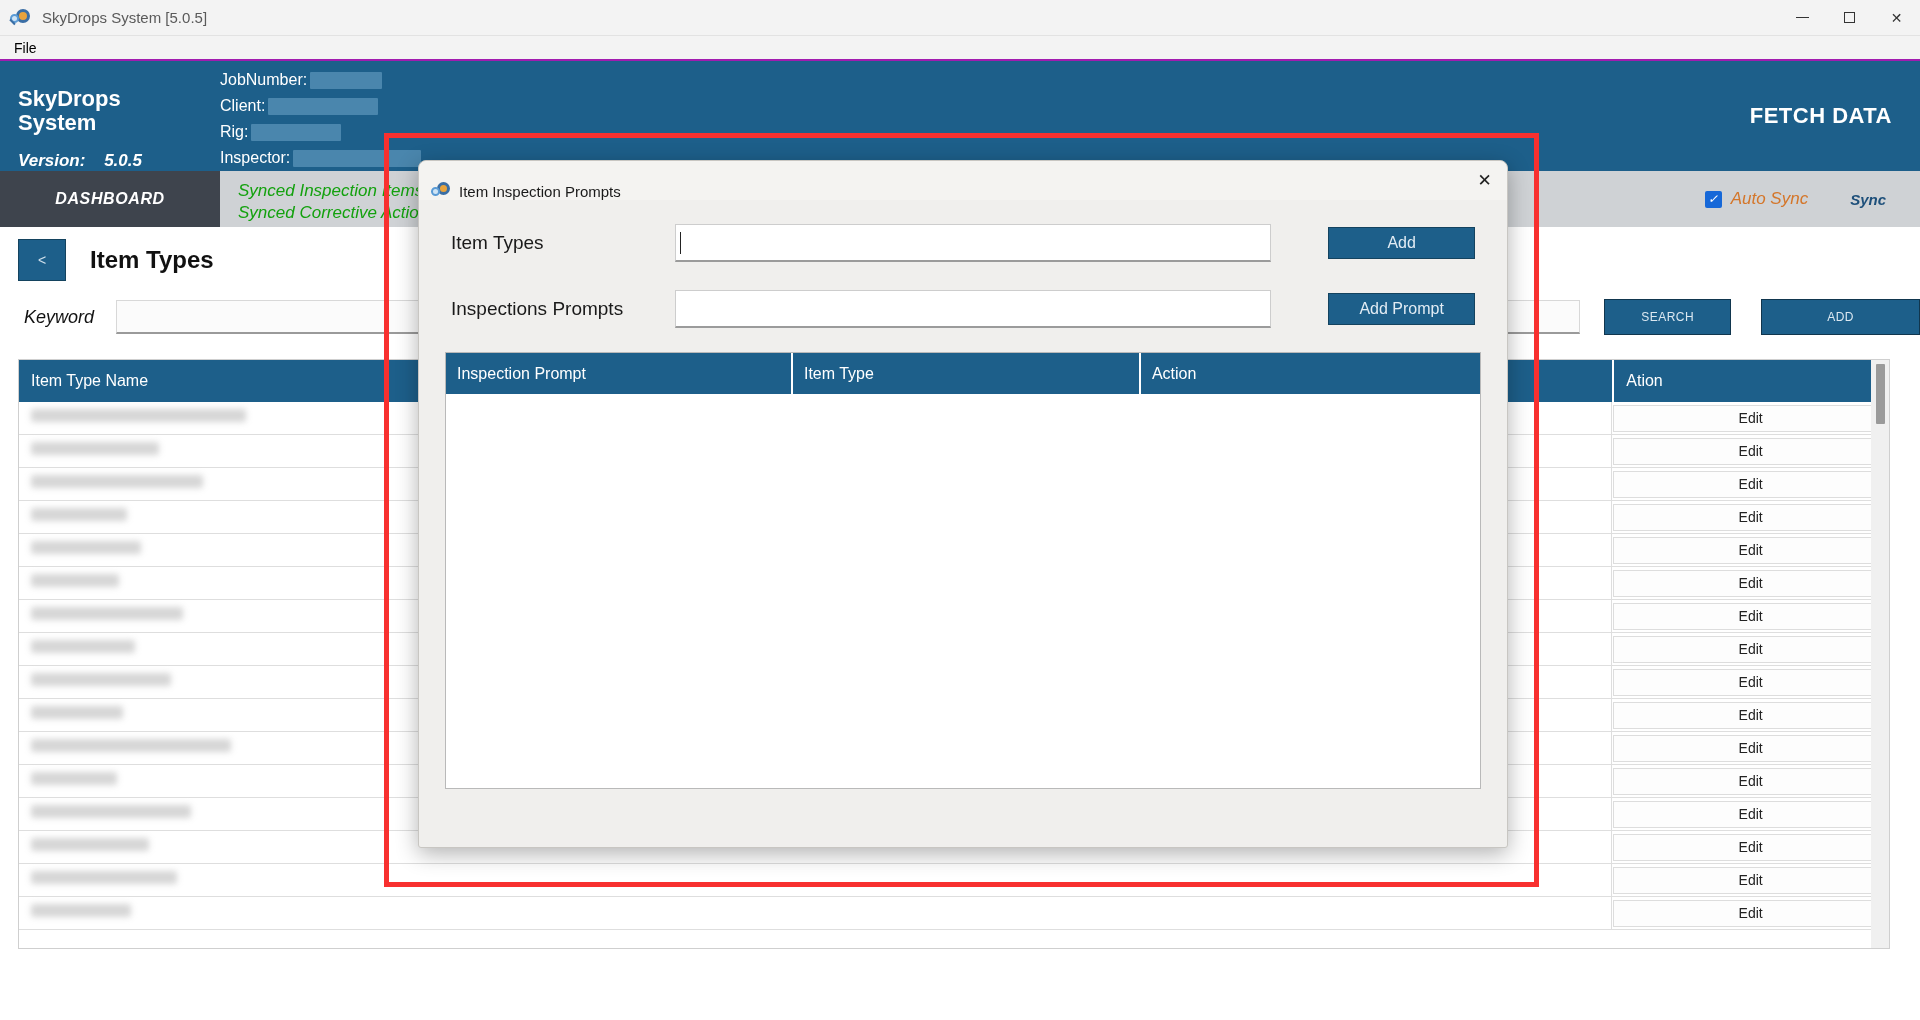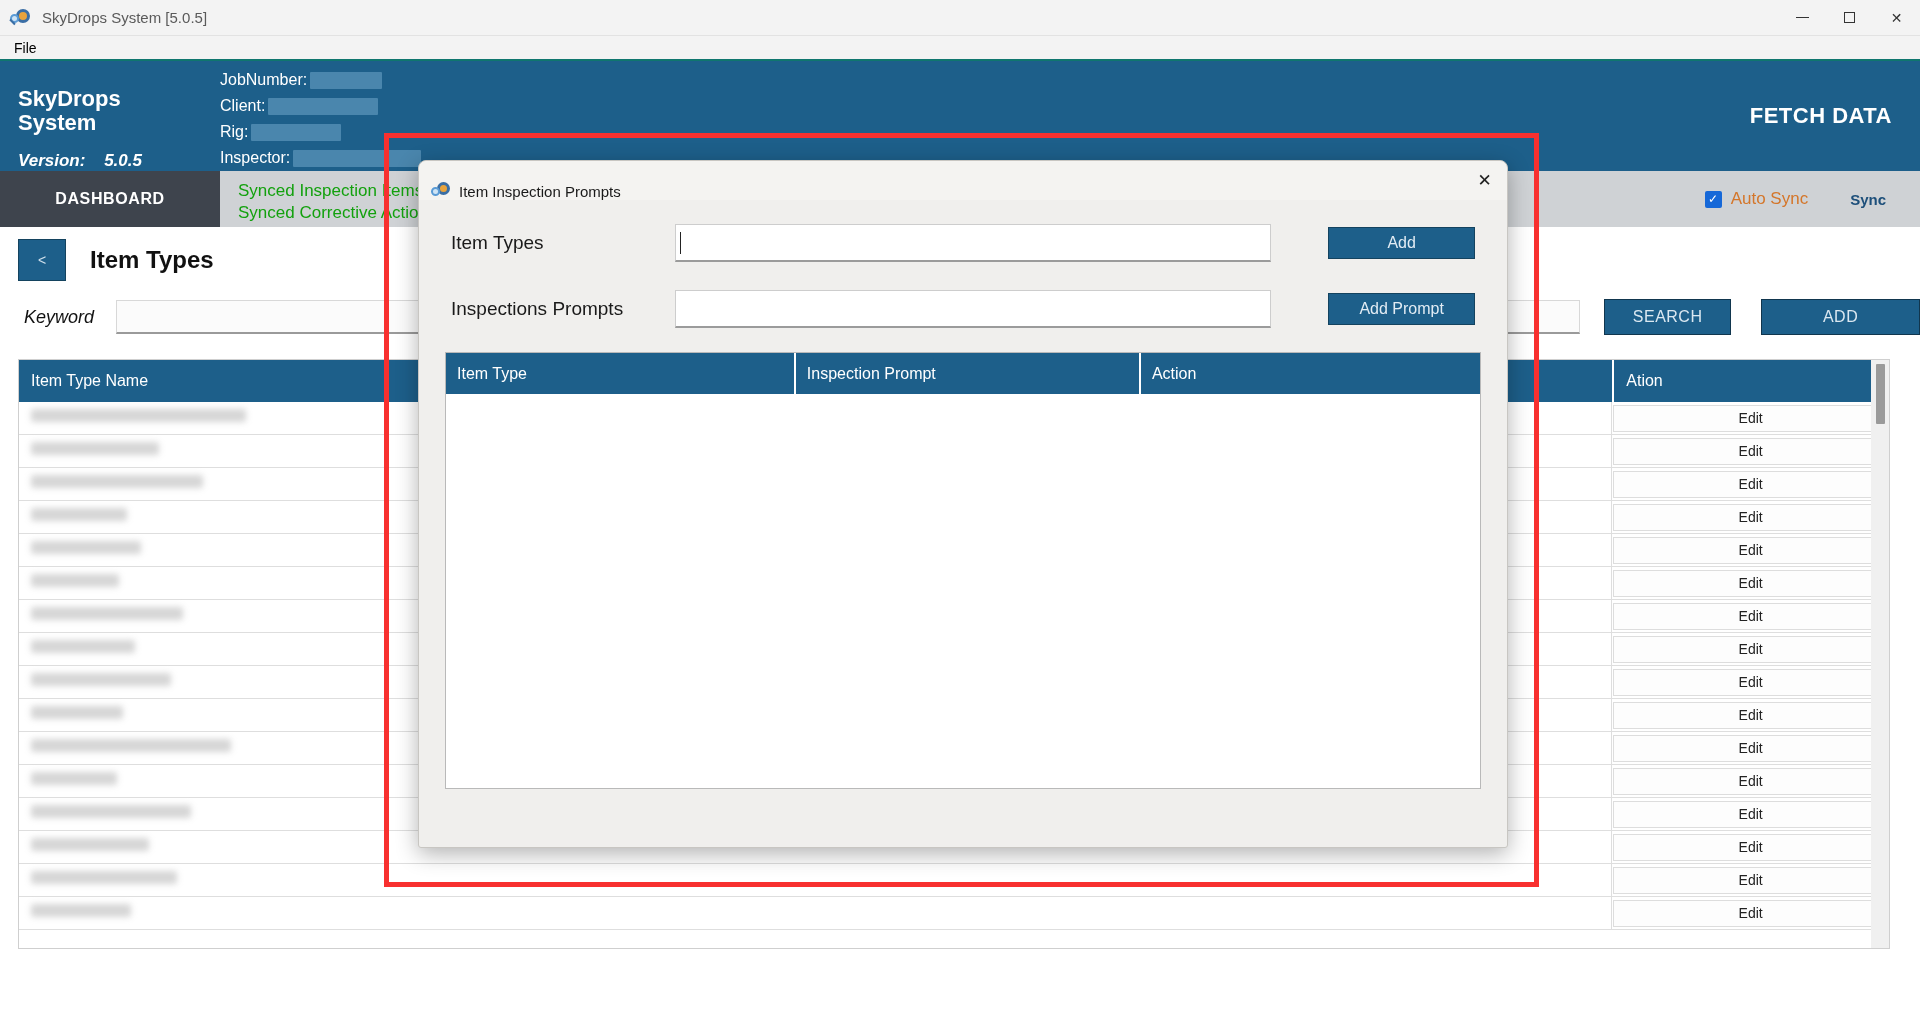--- a/index.html
+++ b/index.html
@@ -35,21 +35,21 @@
   .tb-btn {
     width: 47px; height: 36px; display: flex; align-items: center; justify-content: center;
     color: #333; font-size: 14px;
   }
   .tb-min i { display: block; width: 13px; height: 1px; background: #333; }
   .tb-max i { display: block; width: 11px; height: 11px; border: 1px solid #333; }
 
   
   .menubar {
     height: 25px; background: #f3f3f3; display: flex; align-items: center;
-    border-bottom: 2px solid #0f766e;
+    border-bottom: 2px solid #a21caf;
   }
   .menubar .mi { font-size: 14px; color: #000; padding: 0 10px 0 14px; cursor: default; }
 
   
   .bluehdr {
     height: 110px; background: #1d5f8a; color: #fff; position: relative;
     display: flex; align-items: flex-end;
   }
   .brand { width: 220px; padding: 12px 0 0 18px; }
   .brand .nm { font-size: 22px; font-weight: bold; line-height: 24px; }
@@ -58,21 +58,21 @@
   .jobinfo { padding-top: 8px; font-size: 16px; font-weight: normal; }
   .jrow { display: flex; align-items: center; height: 26px; }
   .jrow .lbl { min-width: 0; }
   .redact { height: 17px; background: #4a86ad; margin-left: 3px; border-radius: 1px; }
   .fetch {
     position: absolute; right: 28px; top: 50%; transform: translateY(-50%);
     font-size: 22px; font-weight: bold; letter-spacing: .5px;
   }
 
   
-  .syncbar { height: 56px; display: flex; align-items: stretch; background: #cfd2d5; }
+  .syncbar { height: 56px; display: flex; align-items: stretch; background: #cfd2d5; font-style: italic; }
   .dashtab {
     width: 220px; background: #3e444d; color: #fff; font-size: 16px; font-weight: bold;
     display: flex; align-items: center; justify-content: center; letter-spacing: .6px;
   }
   .syncmsgs { padding: 5px 0 0 18px; display: flex; flex-direction: column; justify-content: center; }
   .syncmsgs div { color: #13a10e; font-size: 17px; line-height: 22px; }
   .syncright { margin-left: auto; display: flex; align-items: center; gap: 42px; padding-right: 34px; }
   .autosync { display: flex; align-items: center; gap: 9px; }
   .cbox {
     width: 17px; height: 17px; background: #1668d8; border-radius: 2px;
@@ -92,21 +92,21 @@
   .ptitle { font-size: 24px; font-weight: bold; color: #111; margin-left: 24px; }
 
   .searchrow { display: flex; align-items: center; padding: 18px 0 0 24px; }
   .kw { font-style: italic; font-size: 18px; color: #111; }
   .kwinput {
     margin-left: 22px; width: 1475px; height: 34px; background: #fbfbfb;
     border: 1px solid #d8d8d8; border-bottom: 2px solid #9a9a9a;
   }
   .btn-primary {
     background: #1d5f8a; border: 1px solid #11364e; color: #dbe8f1;
-    font-size: 16px; letter-spacing: .5px; height: 36px;
+    font-size: 12px; letter-spacing: .5px; height: 36px;
     display: flex; align-items: center; justify-content: center;
   }
   .b-search { width: 128px; margin-left: 24px; }
   .b-add { width: 160px; margin-left: 30px; }
 
   
   .tblwrap { margin: 24px 30px 0 18px; border: 1px solid #cfcfcf; height: 590px; position: relative; overflow: hidden; background:#fff; }
   .thead { display: flex; height: 42px; background: #1d5f8a; color: #fff; font-size: 16px; }
   .thead .th { display: flex; align-items: center; padding-left: 12px; }
   .thead .th + .th { border-left: 2px solid #fff; }
@@ -432,21 +432,21 @@
 
       <div class="frow">
         <div class="flbl">Inspections Prompts</div>
         <div class="finput"></div>
         <div class="fbtn">Add Prompt</div>
       </div>
     </div>
 
     <div class="dlg-tblwrap">
       <div class="dthead">
+        <div class="th dc1">Inspection Prompt</div>
         <div class="th dc2">Item Type</div>
-        <div class="th dc1">Inspection Prompt</div>
         <div class="th dc3">Action</div>
       </div>
       <div id="dlg-rows"></div>
     </div>
   </div>
 
 </div>
 
 </body></html>

